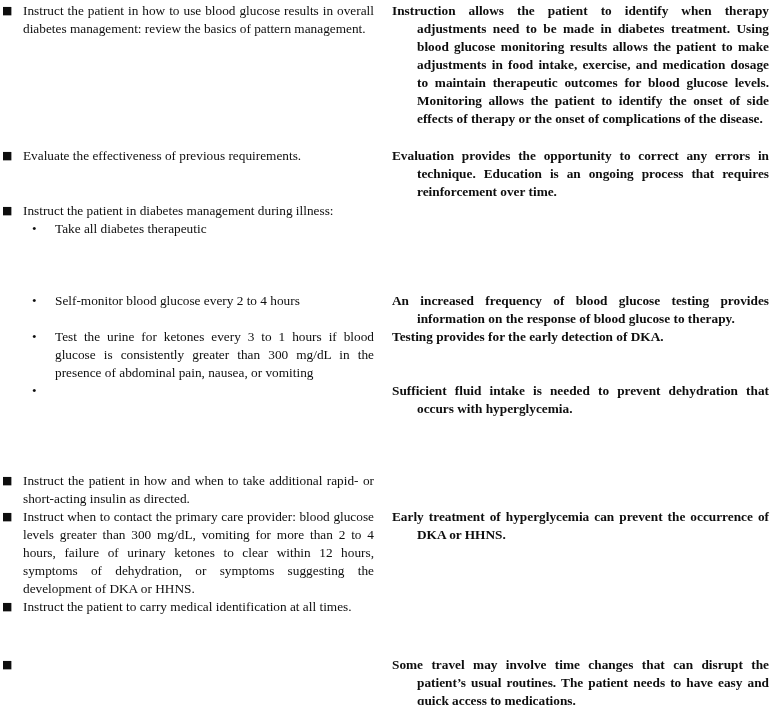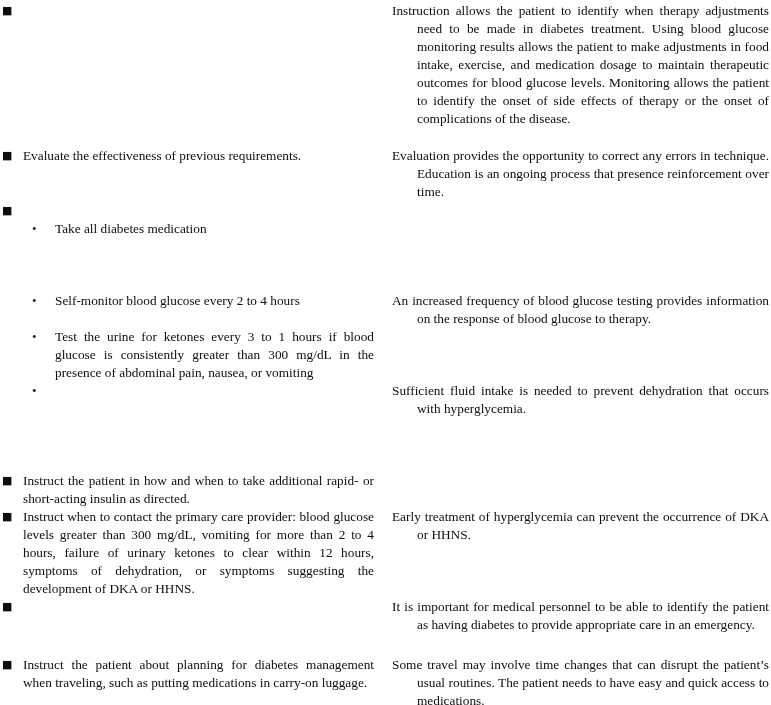--- a/index.html
+++ b/index.html
@@ -15,21 +15,21 @@
   }
   .page {
     width: 771px;
     padding: 2px 2px 0 2px;
   }
   .row {
     display: flex;
     align-items: flex-start;
   }
   .cell-left  { flex: 0 0 372px; width: 372px; }
-  .cell-right { flex: 1 1 auto; margin-left: 18px; }
+  .cell-right { flex: 1 1 auto; margin-left: 18px; font-weight: bold; }
   
   .li {
     position: relative;
     padding-left: 21px;
     text-align: justify;
   }
   .li > .bullet {
     position: absolute;
     left: 0; top: 0;
     text-indent: 0;
@@ -52,55 +52,57 @@
 </style>
 </head>
 <body>
 
 <div class="page">
 
   <div class="row" style="min-height:145px">
     <div class="cell-left">
       <div class="li">
         <span class="bullet">■</span>
+        <span>Instruct the patient in how to use blood glucose results in overall diabetes management: review the basics of pattern management.</span>
       </div>
     </div>
     <div class="cell-right">
       <div class="rat">Instruction allows the patient to identify when therapy adjustments need to be made in diabetes treatment. Using blood glucose monitoring results allows the patient to make adjustments in food intake, exercise, and medication dosage to maintain therapeutic outcomes for blood glucose levels. Monitoring allows the patient to identify the onset of side effects of therapy or the onset of complications of the disease.</div>
     </div>
   </div>
 
   <div class="row" style="min-height:55px">
     <div class="cell-left">
       <div class="li">
         <span class="bullet">■</span>
         <span>Evaluate the effectiveness of previous requirements.</span>
       </div>
     </div>
     <div class="cell-right">
-      <div class="rat">Evaluation provides the opportunity to correct any errors in technique. Education is an ongoing process that presence reinforcement over time.</div>
+      <div class="rat">Evaluation provides the opportunity to correct any errors in technique. Education is an ongoing process that requires reinforcement over time.</div>
     </div>
   </div>
 
   <div class="row" style="min-height:18px">
     <div class="cell-left">
       <div class="li">
         <span class="bullet">■</span>
+        <span>Instruct the patient in diabetes management during illness:</span>
       </div>
     </div>
     <div class="cell-right">
       <div class="rat"></div>
     </div>
   </div>
 
   <div class="row" style="min-height:72px">
     <div class="cell-left">
       <div class="li sub">
         <span class="bullet">•</span>
-        <span>Take all diabetes medication</span>
+        <span>Take all diabetes therapeutic</span>
       </div>
     </div>
   </div>
 
   <div class="row" style="min-height:36px">
     <div class="cell-left">
       <div class="li sub">
         <span class="bullet">•</span>
         <span>Self-monitor blood glucose every 2 to 4 hours</span>
       </div>
@@ -109,20 +111,23 @@
       <div class="rat">An increased frequency of blood glucose testing provides information on the response of blood glucose to therapy.</div>
     </div>
   </div>
 
   <div class="row" style="min-height:54px">
     <div class="cell-left">
       <div class="li sub">
         <span class="bullet">•</span>
         <span>Test the urine for ketones every 3 to 1 hours if blood glucose is consistently greater than 300 mg/dL in the presence of abdominal pain, nausea, or vomiting</span>
       </div>
+    </div>
+    <div class="cell-right">
+      <div class="rat">Testing provides for the early detection of DKA.</div>
     </div>
   </div>
 
   <div class="row" style="min-height:90px">
     <div class="cell-left">
       <div class="li sub">
         <span class="bullet">•</span>
       </div>
     </div>
     <div class="cell-right">
@@ -148,32 +153,29 @@
     </div>
     <div class="cell-right">
       <div class="rat">Early treatment of hyperglycemia can prevent the occurrence of DKA or HHNS.</div>
     </div>
   </div>
 
   <div class="row" style="min-height:58px">
     <div class="cell-left">
       <div class="li">
         <span class="bullet">■</span>
+        <span>Instruct the patient to carry medical identification at all times.</span>
       </div>
-    </div>
-    <div class="cell-right">
-      <div class="rat">It is important for medical personnel to be able to identify the patient as having diabetes to provide appropriate care in an emergency.</div>
     </div>
   </div>
 
   <div class="row" style="min-height:54px">
     <div class="cell-left">
       <div class="li">
         <span class="bullet">■</span>
-        <span>Instruct the patient about planning for diabetes management when traveling, such as putting medications in carry-on luggage.</span>
       </div>
     </div>
     <div class="cell-right">
       <div class="rat">Some travel may involve time changes that can disrupt the patient’s usual routines. The patient needs to have easy and quick access to medications.</div>
     </div>
   </div>
 
 </div>
 
 </body></html>

